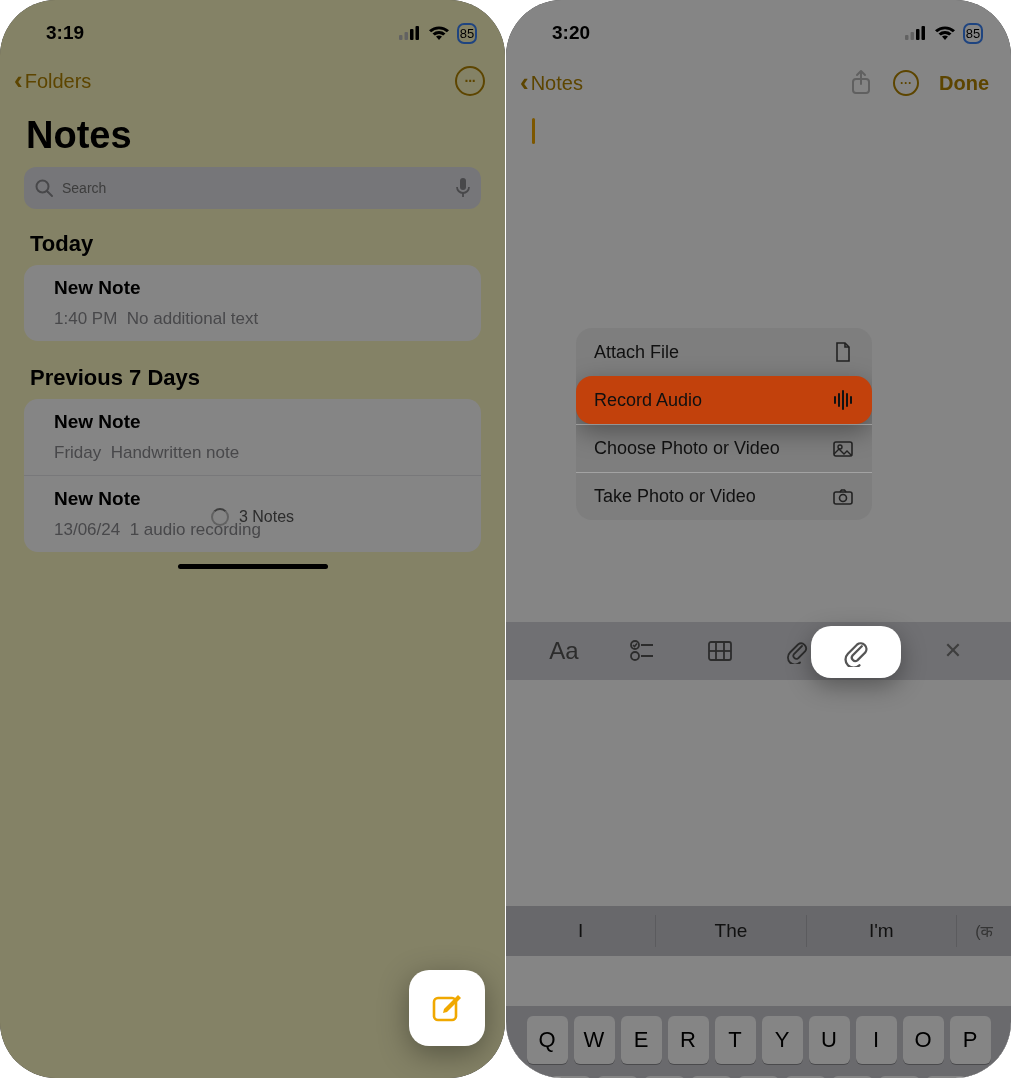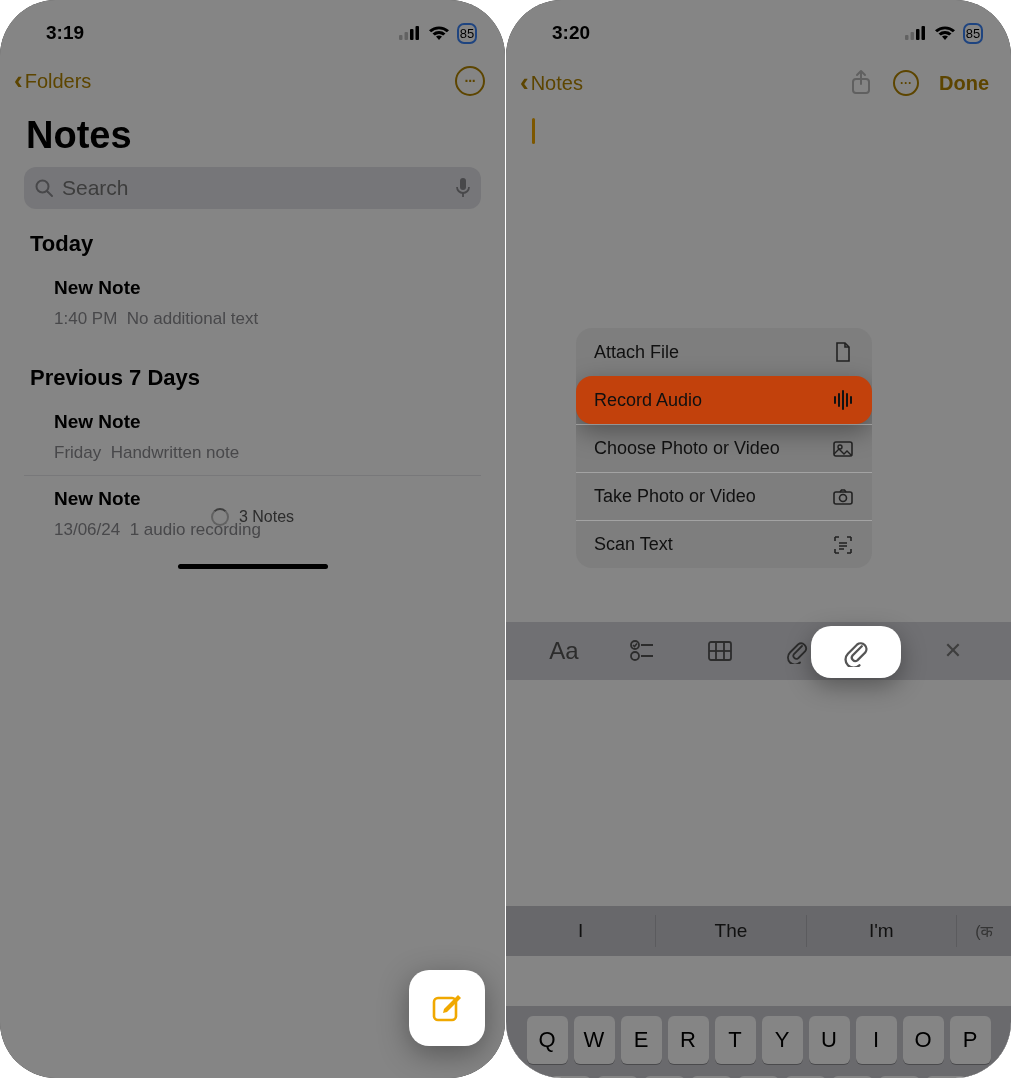--- a/index.html
+++ b/index.html
@@ -1,40 +1,40 @@
 <!DOCTYPE html>
 <html><head>
 <meta charset="utf-8">
 <style>
   * { box-sizing: border-box; margin: 0; padding: 0; font-family: -apple-system, "SF Pro Text", "Helvetica Neue", Arial, sans-serif; -webkit-font-smoothing: antialiased; }
   body { background:#fff; width:1011px; height:1078px; overflow:hidden; }
   .pair { display:flex; width:1011px; height:1078px; position:relative; }
   .phone { width:505px; height:1078px; position:relative; border-radius:56px; overflow:hidden; background:#000; }
   .phone.left { margin-right:1px; }
-  .screen { position:absolute; inset:0; border-radius:56px; overflow:hidden; background:#ffffff; }
+  .screen { position:absolute; inset:0; border-radius:56px; overflow:hidden; background:#fef9c3; }
   
   .dim { position:absolute; inset:0; background:rgba(0,0,0,0.48); pointer-events:none; }
 
   
   .status { display:flex; justify-content:space-between; align-items:center; height:54px; padding:12px 28px 0 46px; }
   .status .time { font-size:19px; font-weight:600; }
   .status .right { display:flex; align-items:center; gap:7px; }
   .battpill { display:flex; align-items:center; }
   .battbox { width:20px; height:21px; border:2px solid #3b82f6; border-radius:7px; display:flex; align-items:center; justify-content:center; font-size:13px; font-weight:400; }
 
   
   .nav { display:flex; justify-content:space-between; align-items:center; padding:6px 20px 0 14px; height:48px; }
   .back { display:flex; align-items:center; gap:2px; color:#b28400; font-size:20px; }
   .chev { font-size:26px; font-weight:600; margin-top:-2px; }
   .more-ring { width:30px; height:30px; border:2.4px solid #b28400; border-radius:50%; display:flex; align-items:center; justify-content:center; color:#b28400; font-weight:700; letter-spacing:-1px; font-size:14px; }
 
   .title-huge { font-size:38px; font-weight:800; padding:12px 26px 8px; }
 
   .searchbar { margin:2px 24px 0; height:42px; background:#e3e3e8; border-radius:12px; display:flex; align-items:center; padding:0 10px; gap:8px; color:#8a8a8f; }
-  .searchbar input { flex:1; border:none; background:transparent; font-size:21px; color:#8a8a8f; outline:none; }
+  .searchbar input { flex:1; border:none; background:transparent; font-size:14px; color:#8a8a8f; outline:none; }
   .searchbar .mic { margin-left:auto; color:#8a8a8f; }
 
   .sect { padding:22px 30px 6px; font-size:22px; font-weight:700; }
 
   .card { margin:2px 24px; background:#fff; border-radius:14px; overflow:hidden; }
   .row { padding:12px 20px 12px 30px; border-top:1px solid #e6e6ea; }
   .row:first-child { border-top:none; }
   .rt { font-size:19px; font-weight:600; }
   .rs { font-size:17px; color:#8a8a8f; margin-top:10px; }
   .rs .t { color:#8a8a8f; }
@@ -327,27 +327,20 @@
               </svg>
           </div>
           <div class="item">
             <span>Take Photo or Video</span>
             <svg viewBox="0 0 22 22">
                 <rect x="2" y="6" width="18" height="12" rx="2" stroke="#222" stroke-width="1.6" fill="none"></rect>
                 <path d="M8 6l1.5-2h3L14 6" stroke="#222" stroke-width="1.6" fill="none"></path>
                 <circle cx="11" cy="12" r="3.5" stroke="#222" stroke-width="1.6" fill="none"></circle>
               </svg>
           </div>
-          <div class="item">
-            <span>Scan Text</span>
-            <svg viewBox="0 0 22 22">
-                <path d="M3 3h4M3 3v4M19 3h-4M19 3v4M3 19h4M3 19v-4M19 19h-4M19 19v-4" stroke="#222" stroke-width="1.6"></path>
-                <path d="M7 9h8M7 12h8M7 15h5" stroke="#222" stroke-width="1.6"></path>
-              </svg>
-          </div>
         </div>
       </div>
 
       <div class="attach-pop">
         <svg width="30" height="30" viewBox="0 0 26 26">
             <path d="M18 8 L10 16 a3 3 0 0 0 4.2 4.2 L21 13.5 a5 5 0 0 0 -7 -7 L6 14.5 a7 7 0 0 0 10 10" stroke="#555" stroke-width="2" fill="none" stroke-linecap="round"></path>
           </svg>
       </div>
 
       <div class="homebar"></div>

